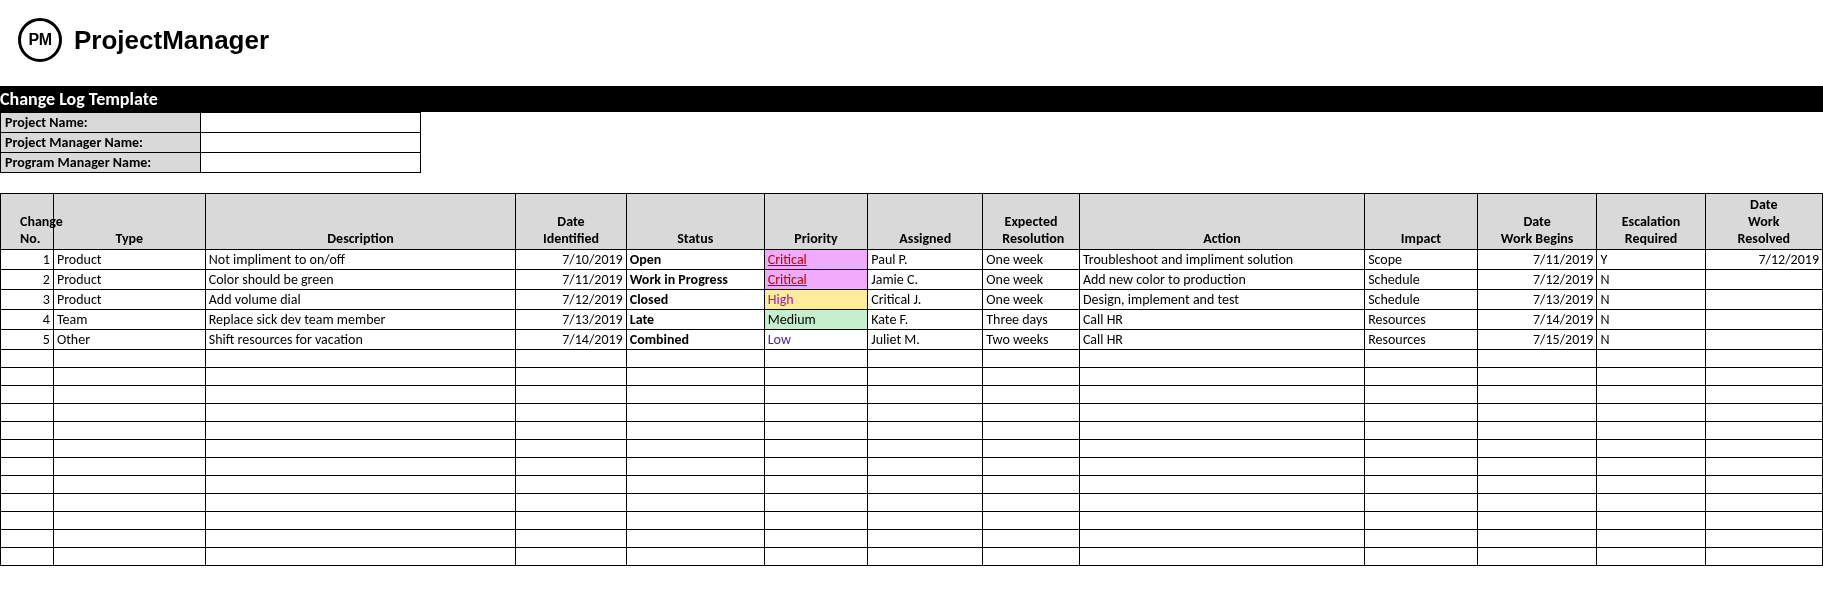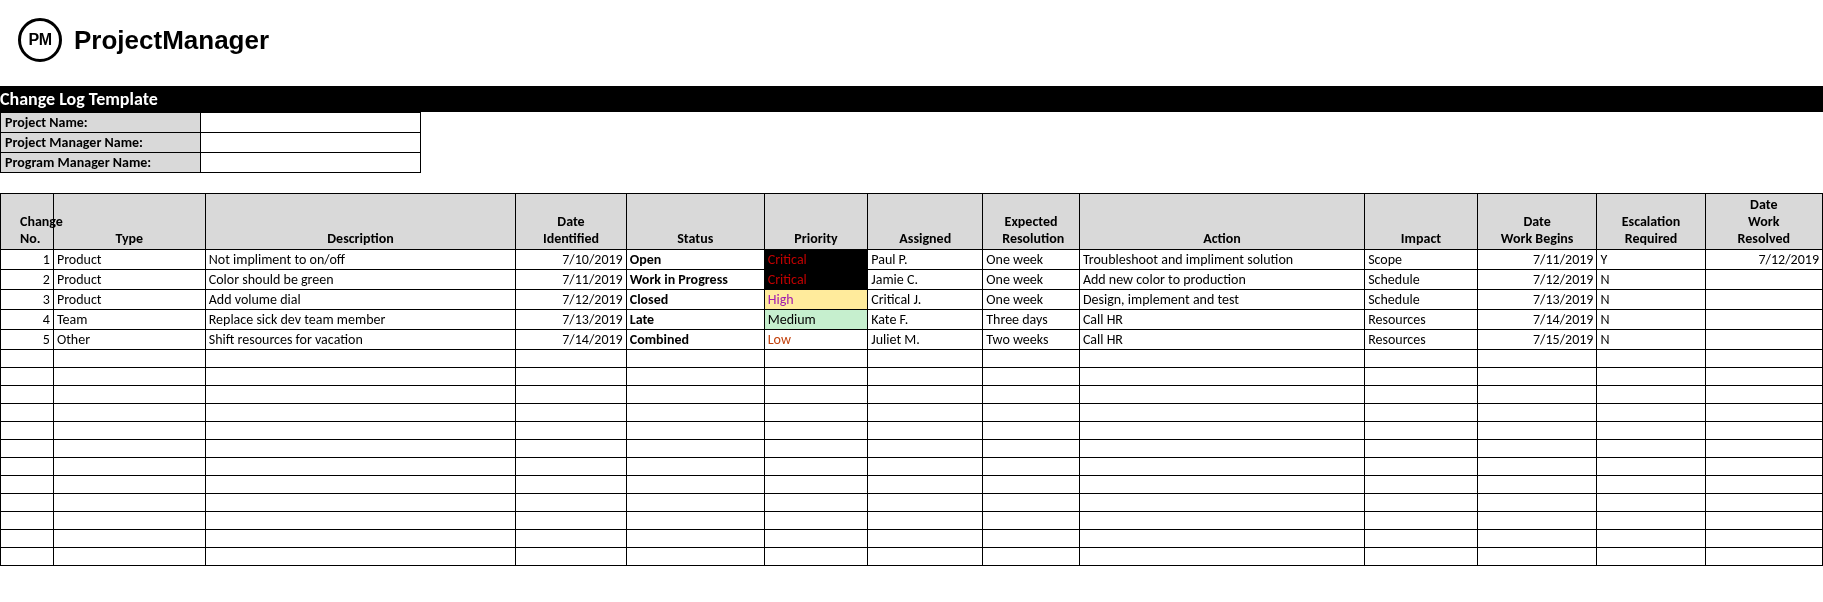--- a/index.html
+++ b/index.html
@@ -91,24 +91,24 @@
   .col-priority { width: 90px; }
   .col-assigned { width: 100px; }
   .col-expres { width: 84px; }
   .col-action { width: 248px; }
   .col-impact { width: 98px; }
   .col-datewb { width: 104px; }
   .col-esc { width: 94px; }
   .col-dater { width: 102px; }
   .al-right { text-align: right; }
   .bold { font-weight: 700; }
-  .pri-critical { background: #000000; color: #c00000; }
+  .pri-critical { background: #f0abfc; color: #c00000; text-decoration: underline; }
   .pri-high { background: #ffeb9c; color: #a21caf; }
   .pri-medium { background: #c6efce; color: #000000; }
-  .pri-low { color: #c2410c; }
+  .pri-low { color: #4c1d95; }
 </style>
 </head>
 <body>
 
 <div class="header-brand">
   <div class="logo">PM</div>
   <div class="brand-text">ProjectManager</div>
 </div>
 
 <div class="title-bar">Change Log Template</div>

